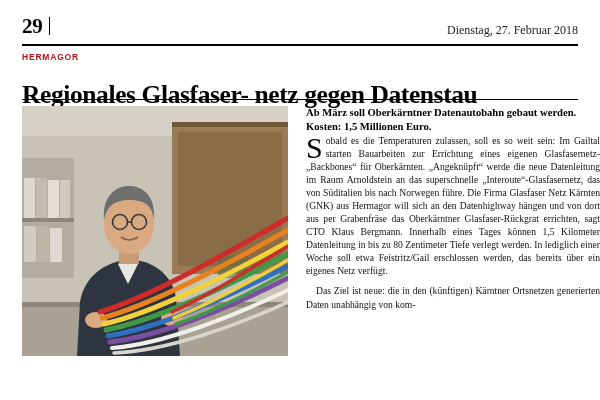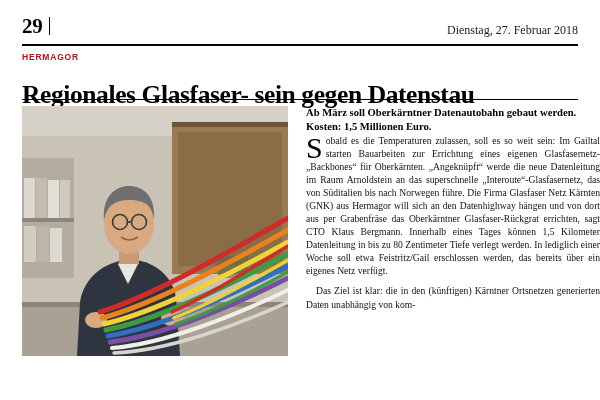--- a/index.html
+++ b/index.html
@@ -183,21 +183,21 @@
       <span class="page-number">29</span>
       <span class="masthead-sep"></span>
     </div>
     <div class="masthead-date">Dienstag, 27. Februar 2018</div>
   </div>
 
   <div class="rule-top"></div>
 
   <div class="kicker">HERMAGOR</div>
 
-  <h1 class="headline">Regionales Glasfaser- sein gegen Datenstau</h1>
+  <h1 class="headline">Regionales Glasfaser- netz gegen Datenstau</h1>
 
   <div class="rule-head"></div>
 
   <div class="content">
 
     <div class="photo-col">
       <div class="photo">
         <svg width="266" height="250" viewBox="0 0 266 250" xmlns="http://www.w3.org/2000/svg">
 
           <rect x="0" y="0" width="266" height="250" fill="#c9c3b6"></rect>
@@ -263,17 +263,17 @@
       </div>
     </div>
 
     <div class="text-col">
       <div class="standfirst">Ab März soll Oberkärntner Datenautobahn gebaut werden. Kosten: 1,5 Millionen Euro.</div>
 
       <p class="body-para first">
         <span class="dropcap">S</span><span>obald es die Temperaturen zulassen, soll es so weit sein: Im Gailtal starten Bauarbeiten zur Errichtung eines eigenen Glasfasernetz-„Backbones“ für Oberkärnten. „Angeknüpft“ werde die neue Datenleitung im Raum Arnoldstein an das superschnelle „Interoute“-Glasfasernetz, das von Süditalien bis nach Norwegen führe. Die Firma Glasfaser Netz Kärnten (GNK) aus Hermagor will sich an den Datenhighway hängen und von dort aus per Grabenfräse das Oberkärntner Glasfaser-Rückgrat errichten, sagt CTO Klaus Bergmann. Innerhalb eines Tages können 1,5 Kilometer Datenleitung in bis zu 80 Zentimeter Tiefe verlegt werden. In lediglich einer Woche soll etwa Feistritz/Gail erschlossen werden, das bereits über ein eigenes Netz verfügt.</span>
       </p>
 
-      <p class="body-para para-indent">Das Ziel ist klar: die in den (künftigen) Kärntner Ortsnetzen generierten Daten unabhängig von kom-</p>
+      <p class="body-para para-indent">Das Ziel ist neue: die in den (künftigen) Kärntner Ortsnetzen generierten Daten unabhängig von kom-</p>
     </div>
 
   </div>
 </div>
 
 </body></html>

